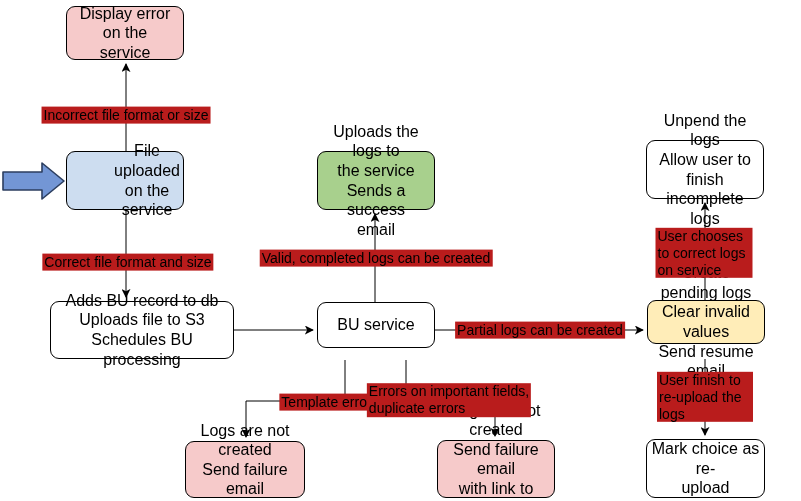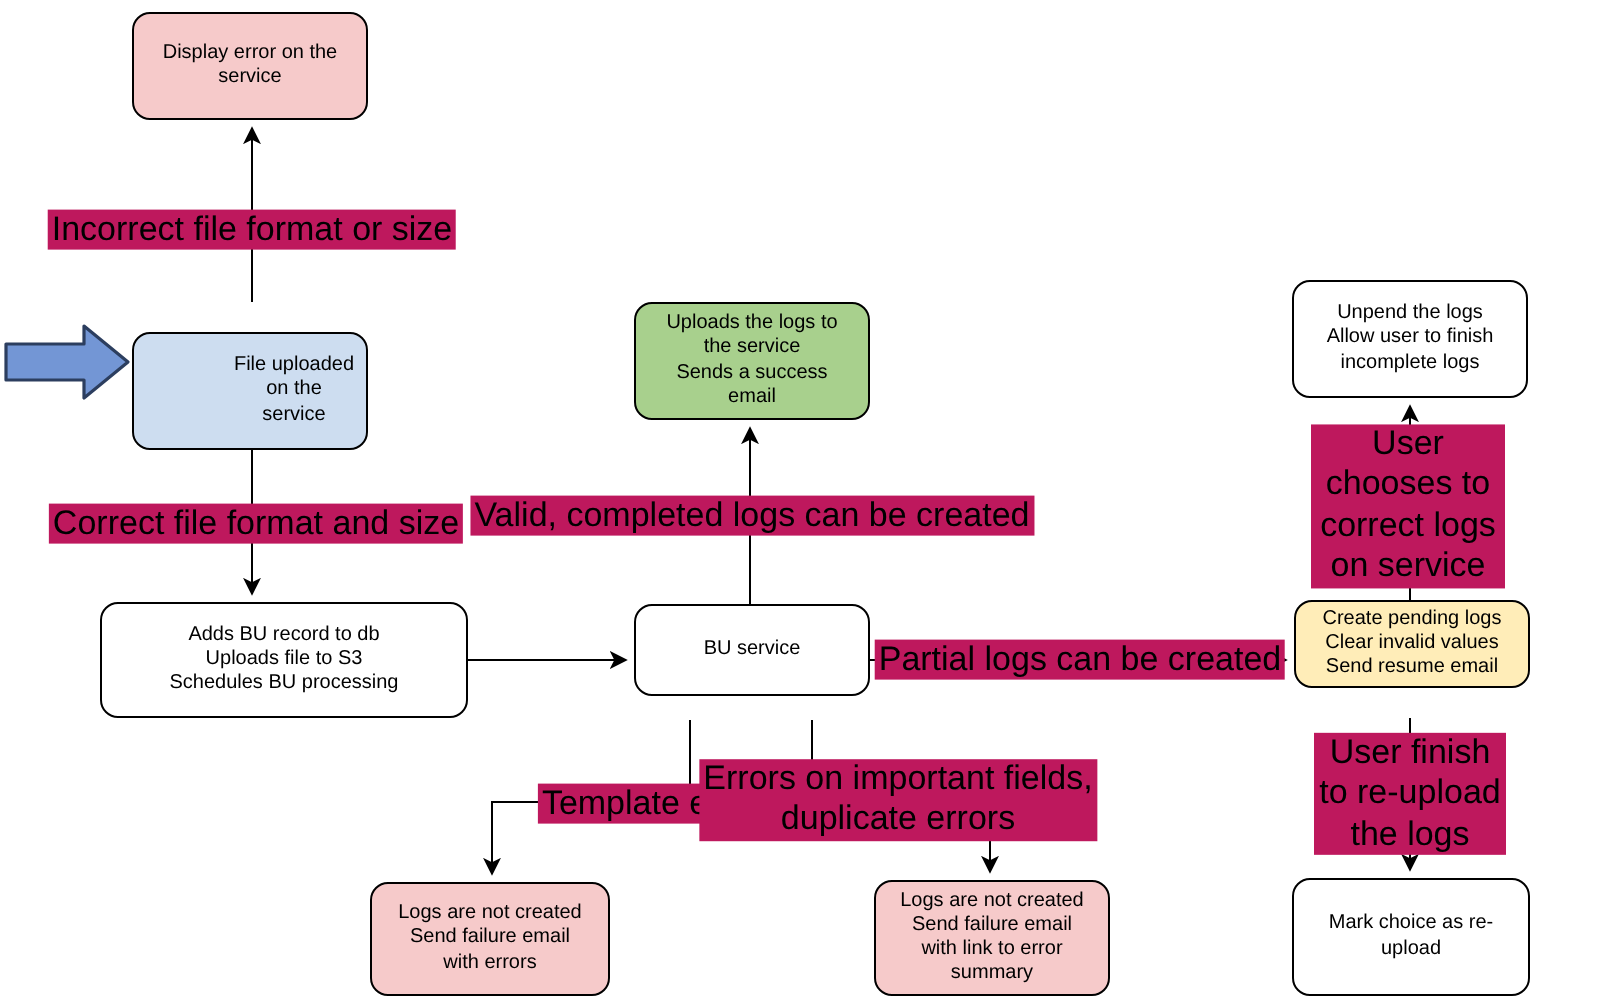--- a/index.html
+++ b/index.html
@@ -13,39 +13,39 @@
   svg.wires { position:absolute; left:0; top:0; width:801px; height:501px; }
   .node {
     position: absolute;
     box-sizing: border-box;
     border: 1px solid var(--node-border);
     border-radius: 9px;
     display: flex;
     align-items: center;
     justify-content: center;
     text-align: center;
-    font-size: 10px;
+    font-size: 16px;
     line-height: 1.22;
     color: #000;
     white-space: pre-line;
     padding: 2px 4px;
   }
   .node.pink   { background: var(--pink); }
   .node.blue   { background: var(--blue); }
   .node.green  { background: var(--green); }
   .node.yellow { background: var(--yellow); }
   .node.white  { background: var(--white); }
   .edge-label {
     position: absolute;
     transform: translate(-50%,-50%);
-    background: #be185d;
-    font-size: 17px;
+    background: #b91c1c;
+    font-size: 14px;
     line-height: 1.2;
     color: #000;
-    text-align: center;
+    text-align: left;
     white-space: pre-line;
     padding: 0 2px;
   }
   .wire { stroke: var(--edge); stroke-width: 1; fill: none; }
   .big-arrow { fill: var(--big-arrow-fill); stroke: var(--big-arrow-stroke); stroke-width: 1.6; stroke-linejoin: round; }
 </style>
 </head>
 <body>
 
 <div class="canvas">
@@ -66,21 +66,21 @@
     <path class="wire" d="M435,330 L643,330" marker-end="url(#arrow)"></path>
     <path class="wire" d="M345,360 L345,401 L246,401 L246,437" marker-end="url(#arrow)"></path>
     <path class="wire" d="M406,360 L406,400 L495,400 L495,436" marker-end="url(#arrow)"></path>
     <path class="wire" d="M705,300 L705,203" marker-end="url(#arrow)"></path>
     <path class="wire" d="M705,359 L705,435" marker-end="url(#arrow)"></path>
   </svg>
 
   <div class="node pink" style="left:66px; top:6px; width:118px; height:54px;">Display error on the
 service</div>
 
-  <div class="node blue" style="left:66px; top:166px; width:118px; height:59px;padding-left:48px;">File uploaded on the
+  <div class="node blue" style="left:66px; top:151px; width:118px; height:59px;padding-left:48px;">File uploaded on the
 service</div>
 
   <div class="node white" style="left:50px; top:301px; width:184px; height:58px;">Adds BU record to db
 Uploads file to S3
 Schedules BU processing</div>
 
   <div class="node white" style="left:317px; top:302px; width:118px; height:46px;">BU service</div>
 
   <div class="node green" style="left:317px; top:151px; width:118px; height:59px;">Uploads the logs to
 the service

